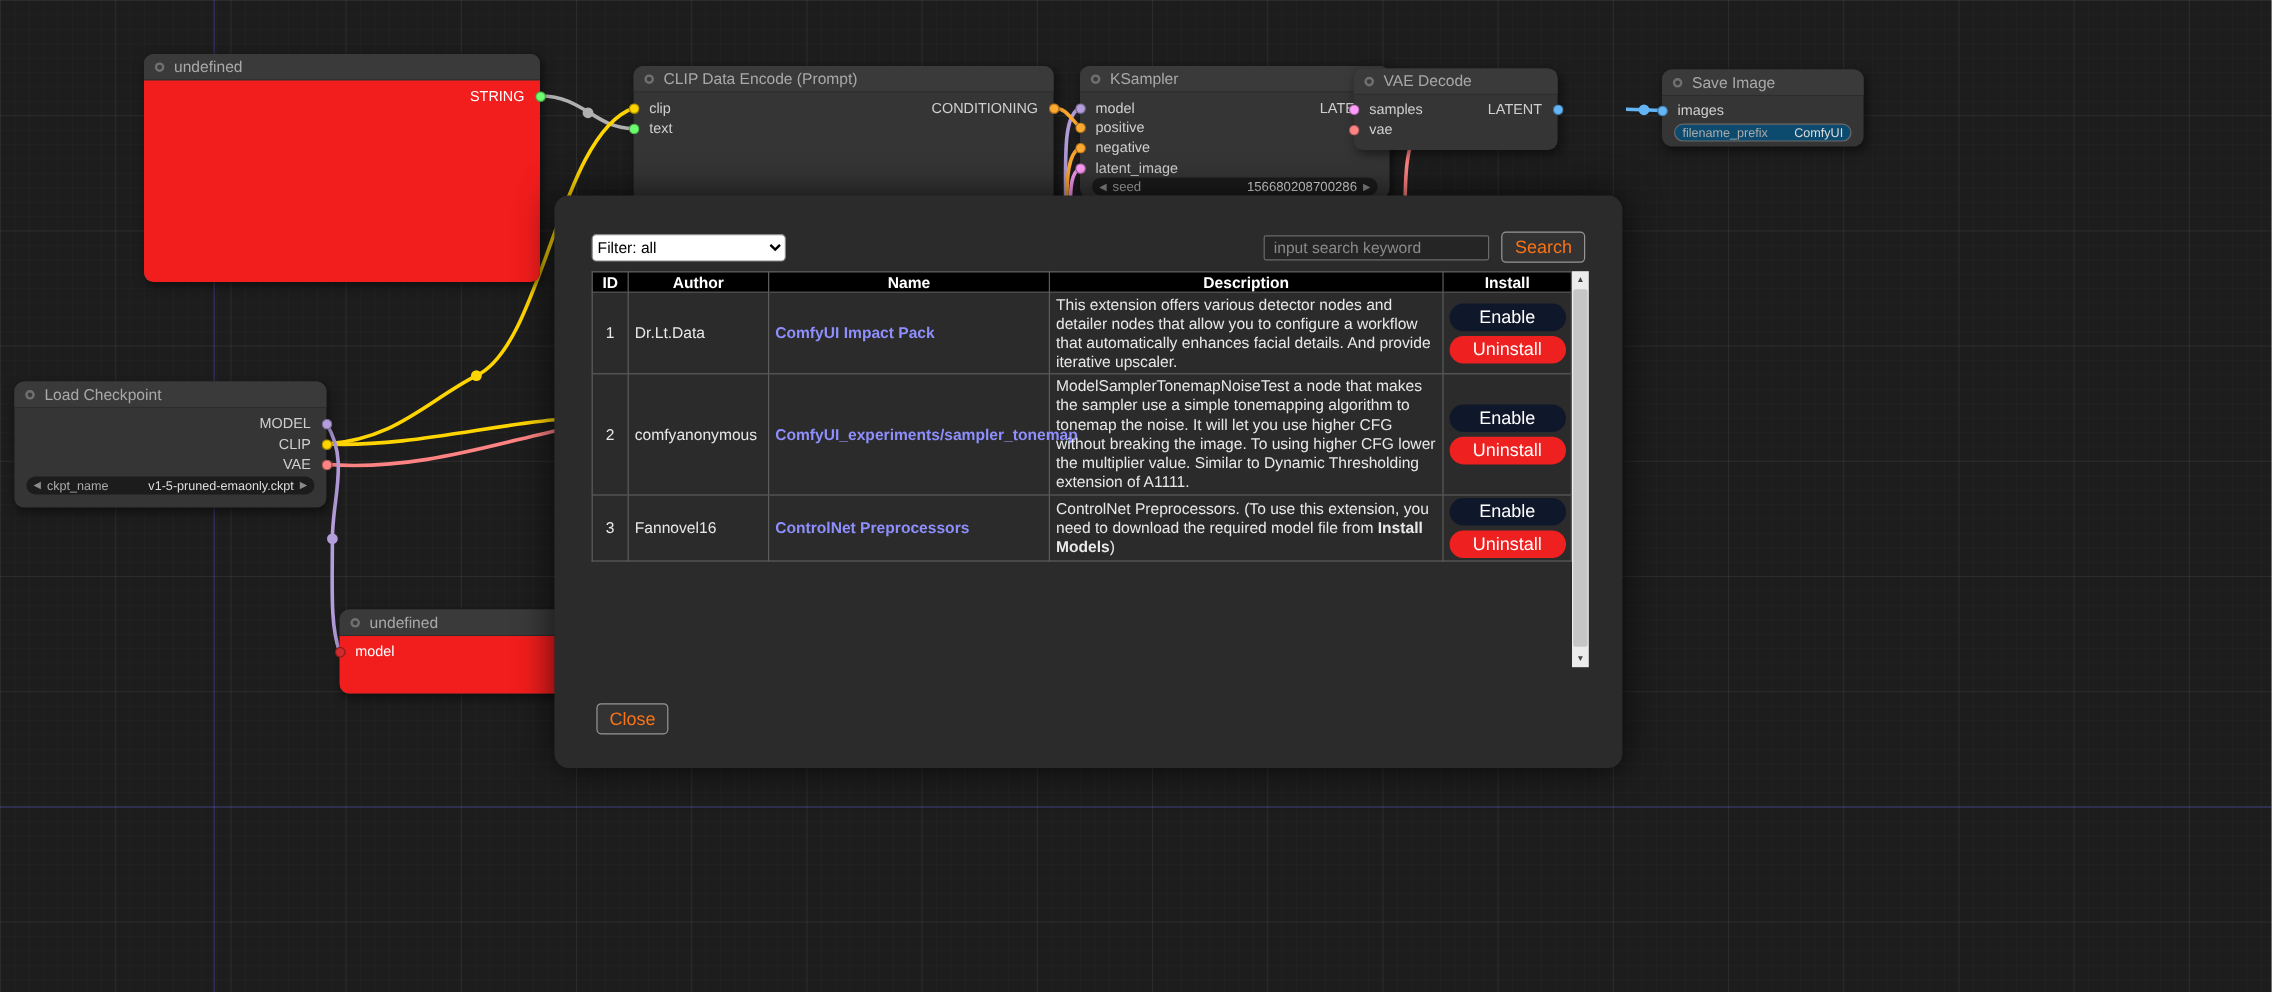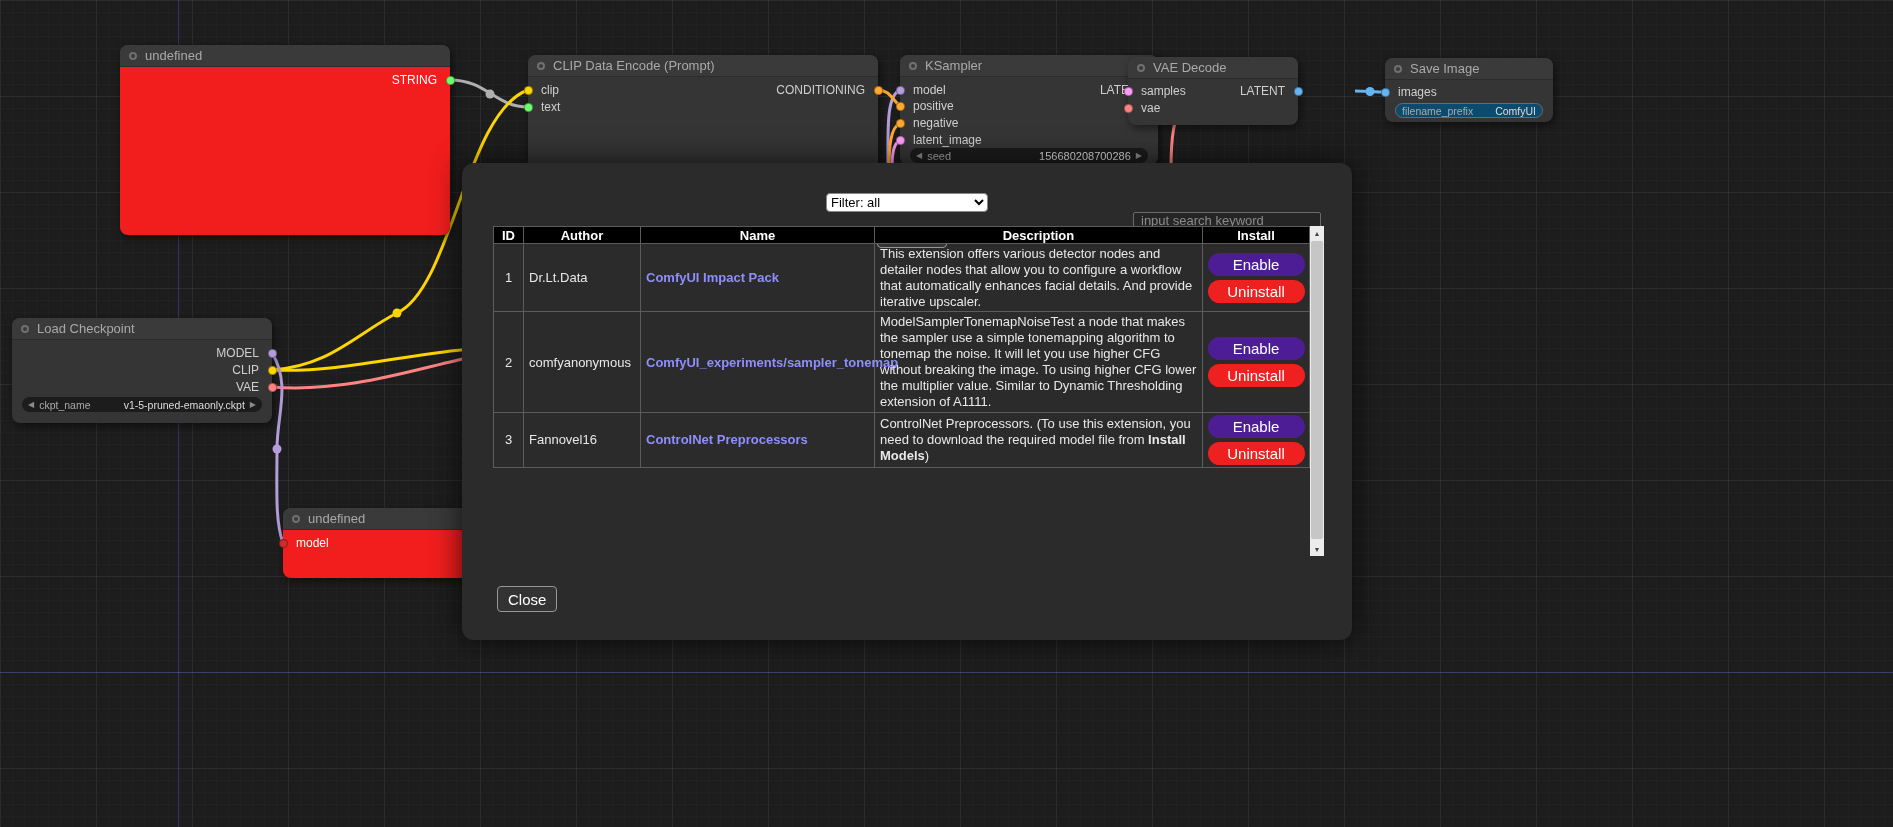--- a/index.html
+++ b/index.html
@@ -38,41 +38,41 @@
   .widget{position:absolute;left:10px;right:10px;height:15px;background:#1c1c1c;border-radius:8px;
           display:flex;align-items:center;font-size:11px;color:#aaa;padding:0 6px;gap:5px;white-space:nowrap;overflow:hidden;}
   .widget .wvalue{margin-left:auto;color:#ddd;}
   .widget .warrow{font-size:8px;color:#8b8b8b;flex:none;}
   .widget.outlined{background:#0c4a6e;border:1px solid #6a6a6a;}
   .widget.small{font-size:10.5px;}
 
   
   .modal{position:absolute;left:462px;top:163px;width:890px;height:477px;background:#2b2b2b;
          border-radius:12px;z-index:10;box-shadow:0 0 30px rgba(0,0,0,.7);padding:30px 31px 0 31px;}
-  .topbar{display:flex;align-items:center;height:26px;flex-direction:column;}
+  .topbar{display:flex;align-items:center;height:26px;}
   select.filter{width:162px;height:23px;font-size:13px;background:#fff;color:#000;border:1px solid #888;border-radius:4px;}
   input.search{margin-left:auto;width:188px;height:21px;background:#252525;border:1px solid #6a6a6a;
                color:#ccc;font-size:13px;padding:0 7px;border-radius:2px;}
   input.search::placeholder{color:#8a8a8a;}
-  button.ghost{background:#333;border:1px solid #979797;border-radius:4px;color:#ffffff;
+  button.ghost{background:#333;border:1px solid #979797;border-radius:4px;color:#f97316;
                font-size:15px;height:26px;padding:0 10px;cursor:pointer;}
   .searchbtn{margin-left:10px;}
   .list-zone{display:flex;align-items:flex-start;margin-top:7px;height:330px;}
   table.ext{border-collapse:collapse;width:816px;table-layout:fixed;}
   table.ext th{background:#000;color:#fff;font-size:13px;font-weight:bold;height:17px;
                border:1px solid #5c5c5c;padding:0;}
   table.ext td{border:1px solid #5c5c5c;vertical-align:middle;font-size:13px;color:#e8e8e8;padding:2px 5px;}
   td.idcell{text-align:center;}
   td.namecell a{color:#8e8efc;font-weight:bold;text-decoration:none;cursor:pointer;}
   td.desccell{font-size:12.5px;line-height:1.22;color:#fff;padding:2px 3px;}
   td.installcell{padding:2px;}
   .install-wrap{display:flex;flex-direction:column;align-items:center;gap:4px;}
   .pillbtn{width:97px;height:23px;border:none;border-radius:12px;color:#fff;font-size:15px;
            line-height:23px;text-align:center;cursor:pointer;}
-  .btn-enable{background:#4c1d95;}
+  .btn-enable{background:#0f172a;}
   .btn-uninstall{background:#ee2020;}
   .scrollbar{width:14px;height:330px;background:#ececec;position:relative;flex:none;}
   .sb-btn{height:14px;display:flex;align-items:center;justify-content:center;font-size:7px;color:#444;cursor:pointer;}
   .sb-btn.down{position:absolute;bottom:0;left:0;right:0;}
   .sb-thumb{position:absolute;top:15px;left:1px;right:1px;height:298px;background:#c6c6c6;border-radius:2px;cursor:pointer;}
   .closebtn{margin-top:30px;margin-left:4px;}
 </style>
 </head>
 <body>
 

